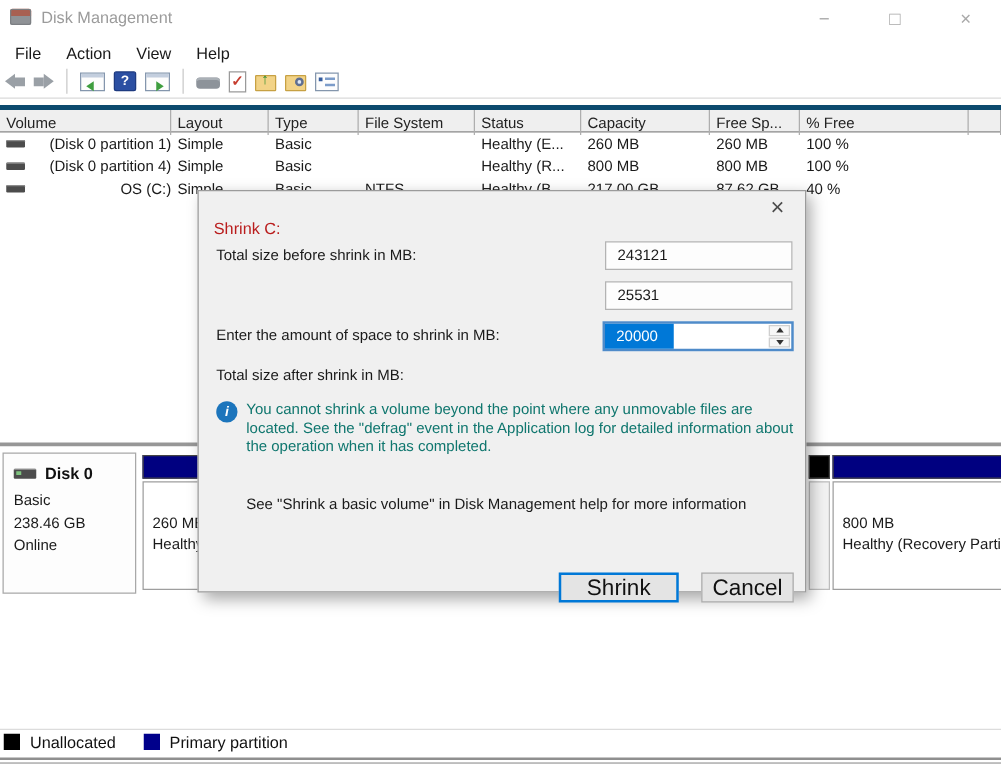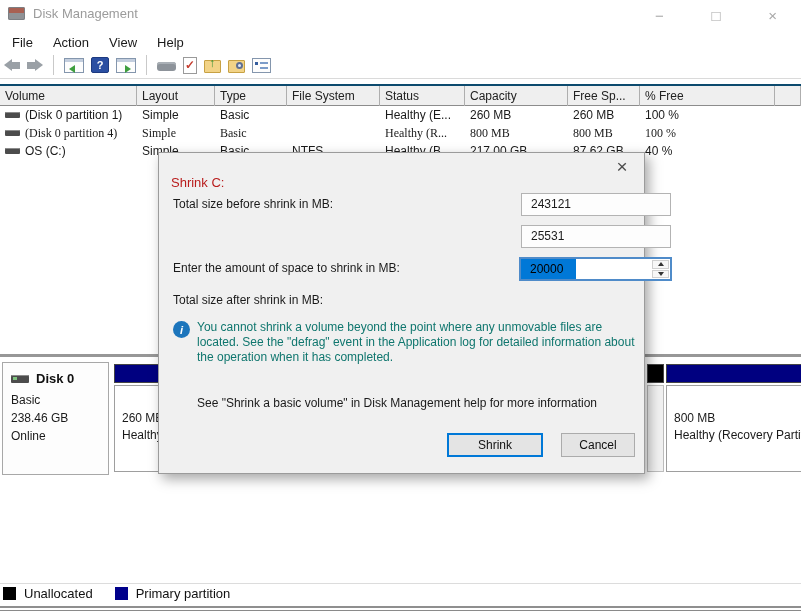--- a/index.html
+++ b/index.html
@@ -35,24 +35,24 @@
   .checkdoc { width:14px; height:17px; background:#fff; border:1px solid #9a9a9a; color:#c63d2f; font-size:12px; font-weight:bold; display:flex; align-items:center; justify-content:center; }
   .folder { width:17px; height:13px; background:#f2d387; border:1px solid #c7a143; border-radius:1px; position:relative; margin-top:3px; }
   .folder .up { position:absolute; left:4px; top:-4px; color:#2f8f2f; font-weight:bold; font-size:12px; line-height:12px; }
   .folder .lens { position:absolute; right:1px; top:1px; width:7px; height:7px; border:2px solid #5f6f92; border-radius:50%; background:#dfe8f5; }
   .propico { width:19px; height:15px; background:#fdfdfd; border:1px solid #8496ad; position:relative; }
   .propico i { position:absolute; left:7px; height:2px; right:2px; background:#7c9cc9; }
   .propico i.l1 { top:3px; } .propico i.l2 { top:8px; }
   .propico b { position:absolute; left:2px; top:3px; width:3px; height:3px; background:#355d9e; }
 
   
-  .thead { position:absolute; top:84px; left:0; width:801px; height:22px; background:#efefef; border-top:2px solid #0c4a6e; border-bottom:1px solid #8c8c8c; }
+  .thead { position:absolute; top:84px; left:0; width:801px; height:22px; background:#efefef; border-top:4px solid #0c4a6e; border-bottom:1px solid #8c8c8c; }
   .thead .hc { position:absolute; top:0; height:20px; line-height:20px; font-size:12px; color:#222; padding-left:5px; border-right:1px solid #aeaeae; overflow:hidden; white-space:nowrap; }
   .vrow { position:absolute; left:0; width:801px; height:18px; }
-  .vrow .rc { position:absolute; top:0; height:18px; line-height:18px; font-size:12px; color:#1a1a1a; padding-left:5px; white-space:nowrap; overflow:hidden; }
+  .vrow .rc { position:absolute; top:0; height:18px; line-height:18px; font-size:12px; color:#1a1a1a; padding-left:5px; white-space:nowrap; overflow:hidden;justify-content:space-between; }
   .c1 { left:0; width:137px; } .c2 { left:137px; width:78px; } .c3 { left:215px; width:72px; }
   .c4 { left:287px; width:93px; } .c5 { left:380px; width:85px; } .c6 { left:465px; width:103px; }
   .c7 { left:568px; width:72px; } .c8 { left:640px; width:135px; } .c9 { left:775px; width:26px; }
   .volcell { display:flex; align-items:center; gap:5px; }
   .volico { display:inline-block; width:15px; height:6px; background:#4c4c4c; border-radius:1px; box-shadow:inset 0 1px 0 #8c8c8c; flex:0 0 auto; }
 
   
   .splitter { position:absolute; top:354px; left:0; width:801px; height:3px; background:#979797; }
   .diskbox { position:absolute; left:2px; top:362px; width:107px; height:113px; background:#fdfdfd; border:1px solid #a8a8a8; }
   .diskbox .dline1 { position:absolute; left:8px; top:8px; display:flex; align-items:center; gap:7px; font-size:13px; font-weight:bold; color:#111; }
@@ -75,32 +75,32 @@
   .legend .lab { font-size:13px; color:#111; margin-right:14px; }
   .botline { position:absolute; left:0; top:606px; width:801px; height:2px; background:#8f8f8f; }
 
   
   .dialog { position:absolute; left:158px; top:152px; width:487px; height:322px; background:#f0f0f0;
             border:1px solid #9b9b9b; box-shadow:4px 5px 12px rgba(0,0,0,0.35); z-index:20; }
   .dlg-title { position:absolute; left:12px; top:22px; font-size:13px; color:#b91c1c; }
   .dlg-close { position:absolute; right:12px; top:3px; font-size:19px; color:#4d4d4d; line-height:22px; width:20px; text-align:center; cursor:default; }
   .f-label { position:absolute; left:14px; font-size:12px; color:#1a1a1a; line-height:23px; white-space:nowrap; }
   .f-box { position:absolute; left:325px; width:150px; height:23px; background:#fdfdfd; border:1px solid #b3b3b3;
-           font-size:12px; color:#1a1a1a; line-height:21px; padding-left:9px;margin-left:37px; }
+           font-size:12px; color:#1a1a1a; line-height:21px; padding-left:9px; }
   .f-box.amount { left:323px; width:153px; height:24px; border:2px solid #4f8bc9; background:#fff; padding-left:0; line-height:20px; }
-  .sel { display:inline-block; height:100%; background:#0078d7; color:#000000; padding:0 13px 0 9px; }
+  .sel { display:inline-block; height:100%; background:#0078d7; color:#ffffff; padding:0 13px 0 9px; }
   .spin { position:absolute; right:1px; top:1px; bottom:1px; width:17px; display:flex; flex-direction:column; gap:1px; }
   .spin .sbtn { flex:1; background:#f7f7f7; border:1px solid #cfcfcf; display:flex; align-items:center; justify-content:center; }
   .tri-up { width:0; height:0; border-left:3px solid transparent; border-right:3px solid transparent; border-bottom:4px solid #333; }
   .tri-down { width:0; height:0; border-left:3px solid transparent; border-right:3px solid transparent; border-top:4px solid #333; }
   .info-ico { position:absolute; left:14px; top:168px; width:17px; height:17px; border-radius:50%; background:#1c75bc;
               color:#fff; font-size:11px; font-weight:bold; font-style:italic; display:flex; align-items:center; justify-content:center; }
   .info-text { position:absolute; left:38px; top:167px; width:444px; font-size:12px; color:#0f766e; line-height:15px; }
   .help-text { position:absolute; left:38px; top:243px; width:444px; font-size:12px; color:#1a1a1a; }
-  .dlg-btn { position:absolute; top:280px; height:24px; font-size:12px; color:#111; background:#e4e4e4; text-align:center; cursor:default; }
+  .dlg-btn { position:absolute; top:305px; height:24px; font-size:18px; color:#111; background:#e4e4e4; text-align:center; cursor:default; }
   .btn-shrink { left:288px; width:96px; border:2px solid #0078d7; line-height:20px; }
   .btn-cancel { left:402px; width:74px; border:1px solid #ababab; line-height:22px; }
 </style>
 </head>
 <body>
 
 <div class="window">
 
   <div class="titlebar">
     <span class="app-icon"></span>
@@ -172,21 +172,21 @@
         <span>(Disk 0 partition 1)</span>
       </div>
     <div class="rc c2">Simple</div>
     <div class="rc c3">Basic</div>
     <div class="rc c4"></div>
     <div class="rc c5">Healthy (E...</div>
     <div class="rc c6">260 MB</div>
     <div class="rc c7">260 MB</div>
     <div class="rc c8">100 %</div>
   </div>
-  <div class="vrow" style="top:124px;font-family:Liberation Serif, serif;">
+  <div class="vrow" style="top:124px;">
     <div class="rc c1 volcell">
         <span class="volico"></span>
         <span>(Disk 0 partition 4)</span>
       </div>
     <div class="rc c2">Simple</div>
     <div class="rc c3">Basic</div>
     <div class="rc c4"></div>
     <div class="rc c5">Healthy (R...</div>
     <div class="rc c6">800 MB</div>
     <div class="rc c7">800 MB</div>

